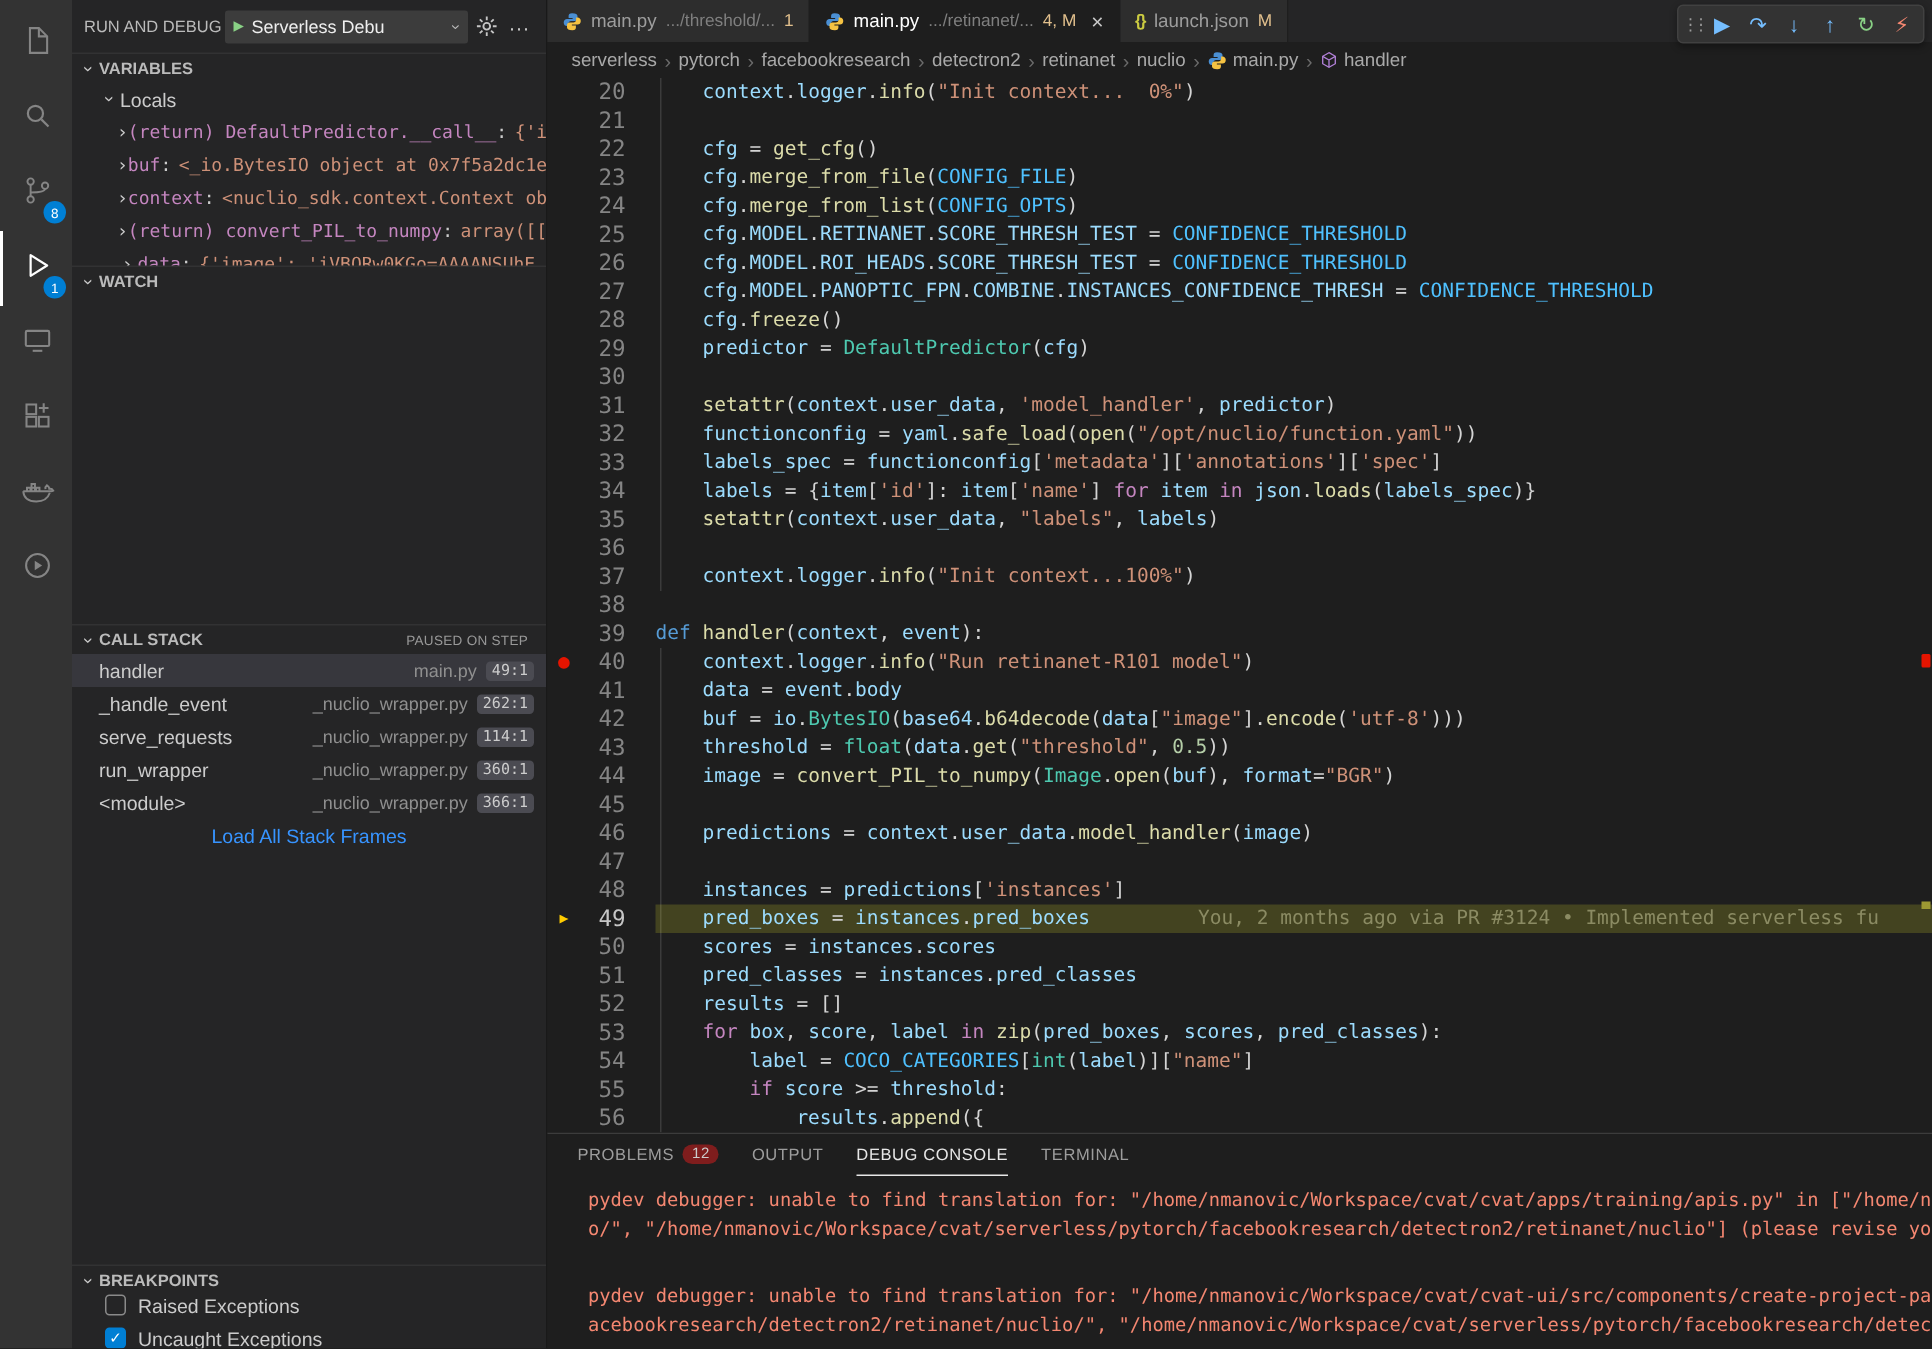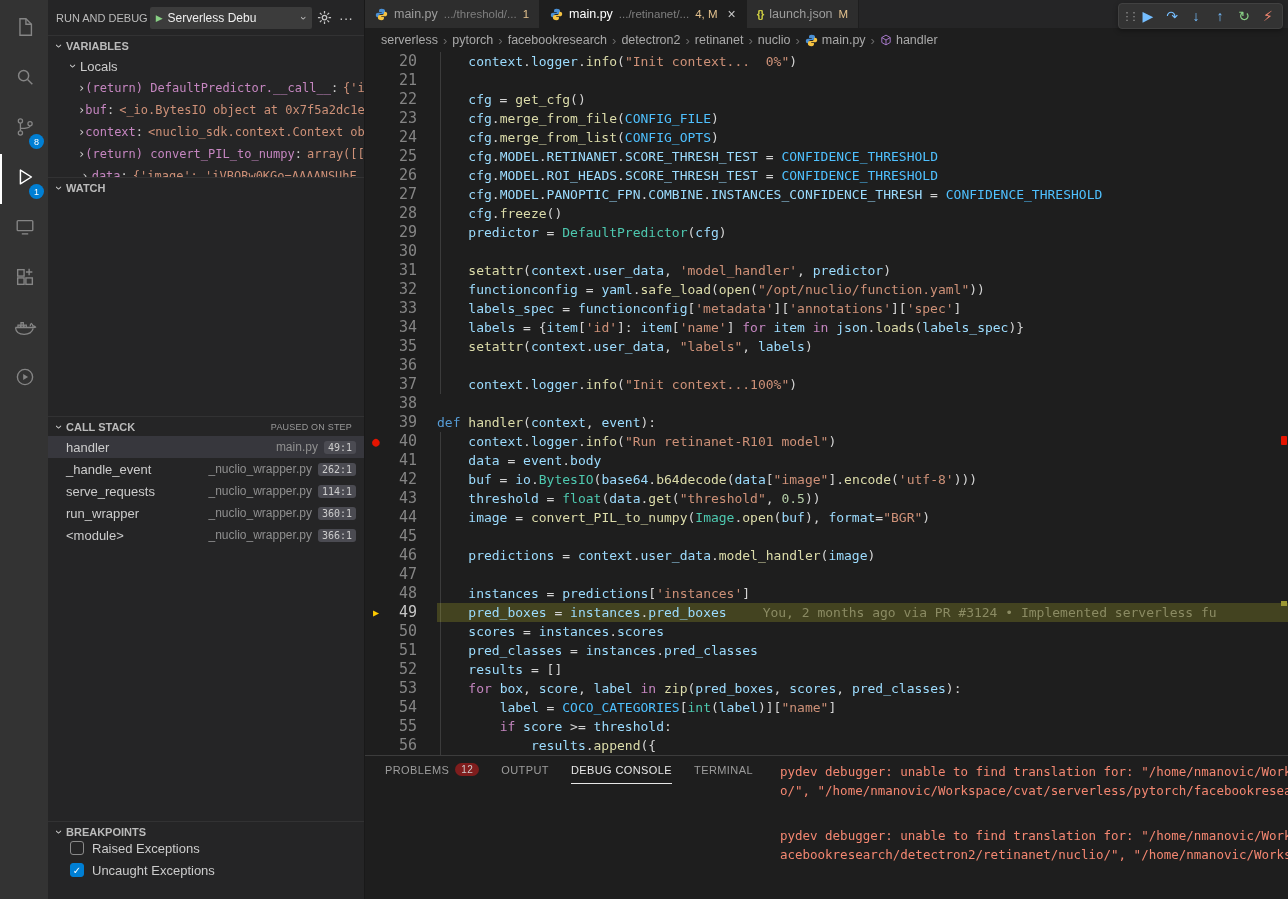--- a/index.html
+++ b/index.html
@@ -57,30 +57,30 @@
 .editor{flex:1;position:relative;overflow:hidden;background:#1e1e1e}
 #code{position:absolute;inset:0;font-family:"DejaVu Sans Mono","Liberation Mono",monospace;font-size:13px}
 .line{display:flex;height:19px;line-height:19px}
 .lmargin{width:22px;display:flex;align-items:center;justify-content:center;flex-shrink:0}
 .bp{color:#e51400;font-size:13px}
 .exec{color:#ffcc00;font-size:10px}
 .lnum{width:30px;text-align:right;color:#858585;font-size:15px;margin-right:20px;flex-shrink:0}
 .line.cur .lnum{color:#c6c6c6}
 .lbody{flex:1;white-space:pre;overflow:hidden}
 .line.cur .lbody{background:rgba(255,255,50,0.17)}
-.blame{color:#8b8b63;margin-left:36px}
+.blame{color:#8b8b63;margin-left:72px}
 .tk-p{color:#d4d4d4}.tk-v{color:#9cdcfe}.tk-f{color:#dcdcaa}.tk-s{color:#ce9178}.tk-k{color:#569cd6}.tk-c{color:#c586c0}.tk-t{color:#4ec9b0}.tk-n{color:#b5cea8}.tk-C{color:#4fc1ff}
 .guide{position:absolute;left:75px;width:1px;background:#3b3b3b}
 .g1{top:0;height:342px}
 .g2{top:380px;height:323px}
 .ruler-mark{position:absolute;right:1px;width:6px}
 .rm-red{top:384px;height:9px;background:#e51400;border-radius:1px}
 .rm-yellow{top:549px;height:5px;background:#9d9933}
 
-.panel{height:144px;background:#1e1e1e;border-top:1px solid #3c3c3c;display:flex;flex-direction:row}
+.panel{height:144px;background:#1e1e1e;border-top:1px solid #3c3c3c;display:flex;flex-direction:column}
 .panel-tabs{height:28px;display:flex;align-items:center;gap:22px;padding-left:20px;font-size:11px;letter-spacing:.4px;color:#9d9d9d;flex-shrink:0}
 .ptab{display:flex;align-items:center;gap:6px;height:100%;cursor:pointer;border-bottom:1px solid transparent}
 .ptab.active{color:#e7e7e7;border-bottom-color:#e7e7e7}
 .ptab-badge{background:#7f1d1d;color:#cccccc;border-radius:9px;padding:1px 6px;font-size:10px}
 .console{flex:1;padding:6px 0 0 27px;font-family:"DejaVu Sans Mono","Liberation Mono",monospace;font-size:12.5px;line-height:19px;color:#f48771;overflow:hidden}
 .cline{white-space:pre;overflow:hidden}
 .cline.gap{margin-top:26px}
 
 .dbg-toolbar{position:absolute;top:3px;right:5px;height:26px;background:#333333;border:1px solid #414141;border-radius:4px;display:flex;align-items:center;padding:0 2px;box-shadow:0 2px 5px rgba(0,0,0,.35);z-index:5}
 .dbg-btn{width:24px;height:24px;display:flex;align-items:center;justify-content:center;font-size:14px;cursor:pointer}
@@ -238,20 +238,21 @@
           <span class="cs-fn">run_wrapper</span>
           <span class="cs-file">_nuclio_wrapper.py</span>
           <span class="cs-badge">360:1</span>
         </div>
         <div class="cs-row">
           <span class="cs-fn">&lt;module&gt;</span>
           <span class="cs-file">_nuclio_wrapper.py</span>
           <span class="cs-badge">366:1</span>
         </div>
       </div>
+    <div class="load-all">Load All Stack Frames</div>
     <div class="spacer2"></div>
 
     <div class="sec-header">
       <span class="chev down">›</span>
       <span>BREAKPOINTS</span>
     </div>
     <div id="bp-rows">
         <div class="bp-row">
           <span class="cb"></span>
           <span>Raised Exceptions</span>

